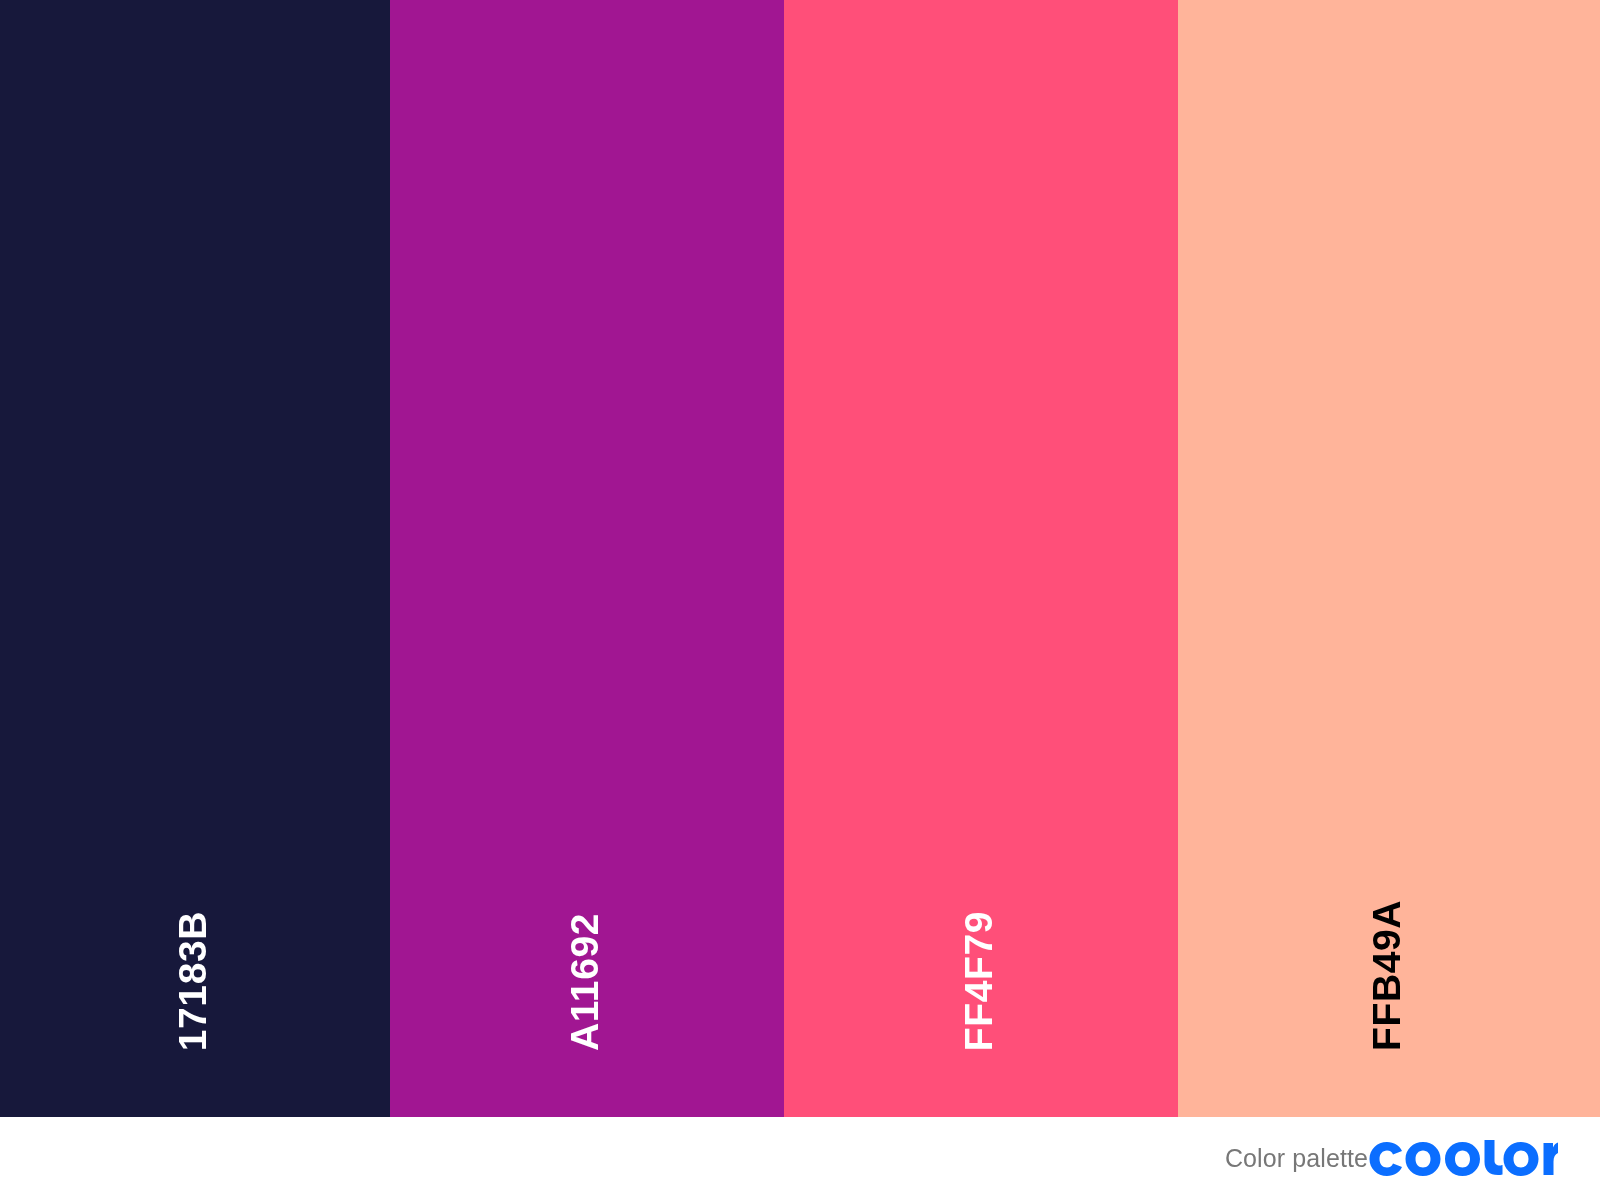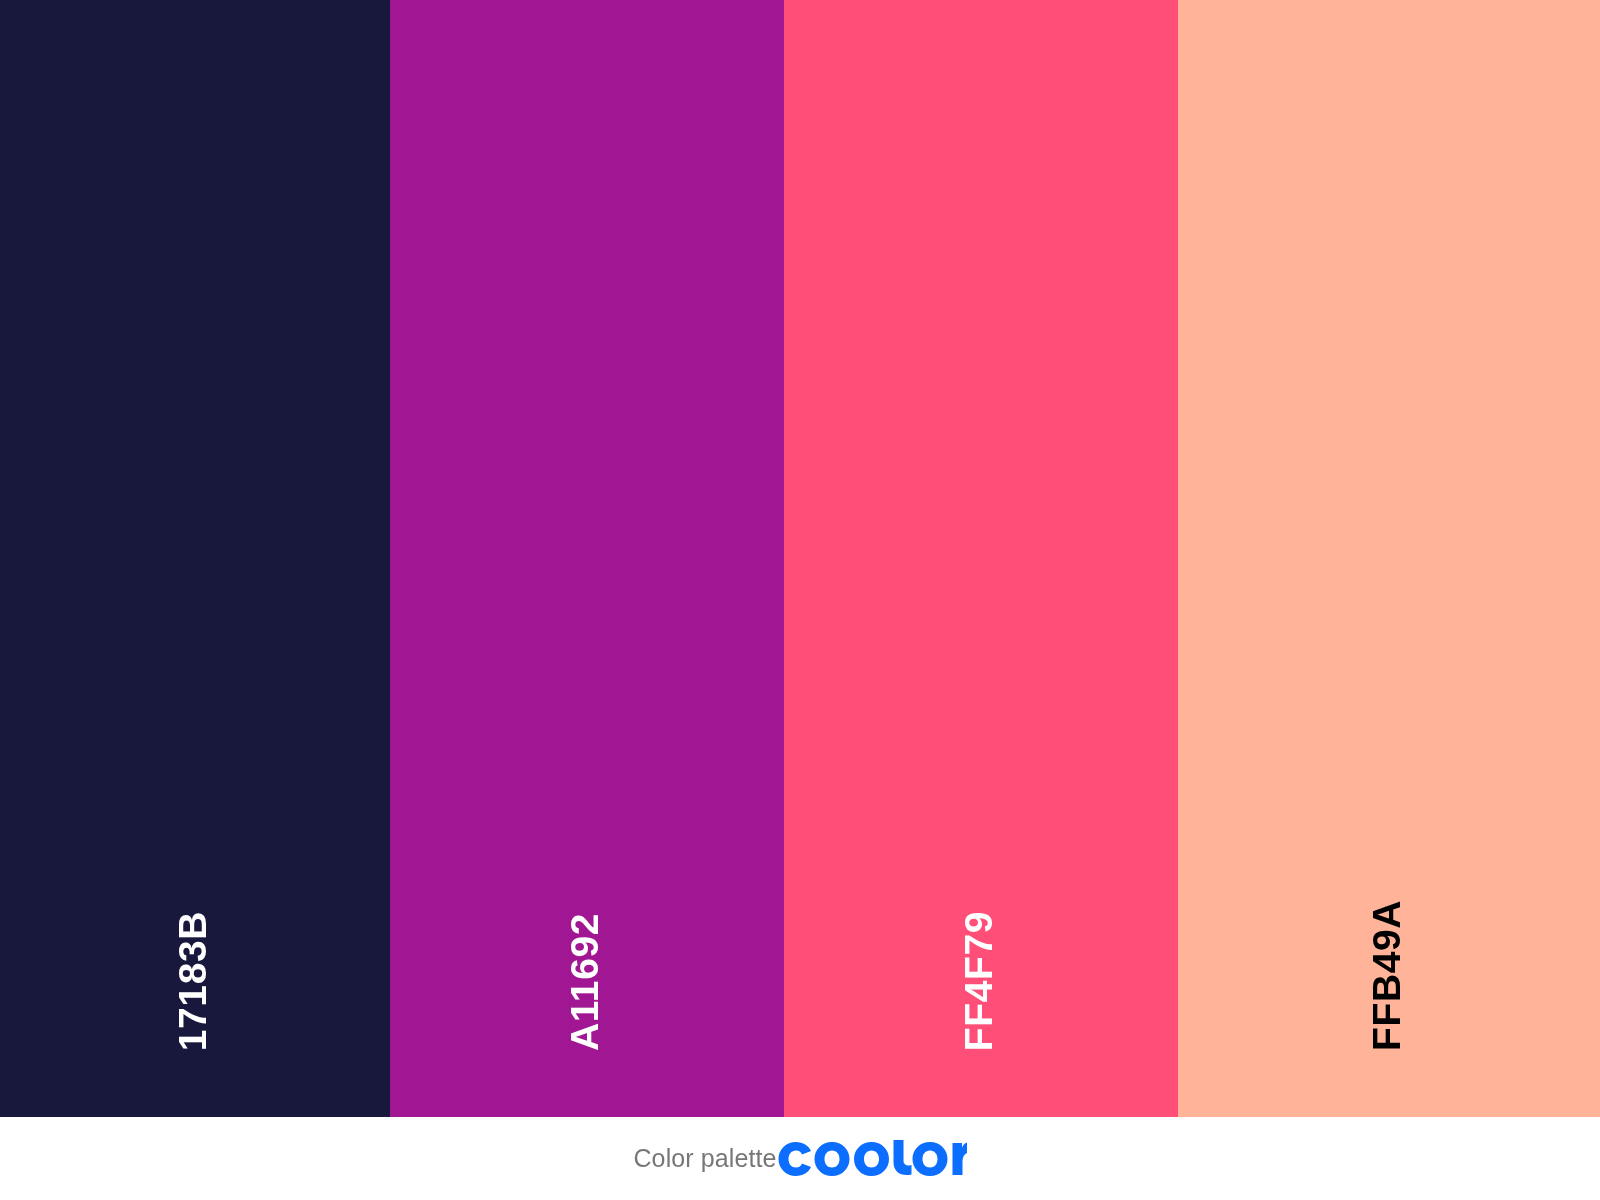--- a/index.html
+++ b/index.html
@@ -57,21 +57,21 @@
     width: 44px;
   }
 
   
   .footer {
     flex: 1 1 auto;
     width: 1600px;
     background: #ffffff;
     display: flex;
     align-items: center;
-    justify-content: center;
+    justify-content: flex-end;
     padding: 0 42px;
     box-sizing: border-box;
   }
 
   .footer-title {
     font-family: "Liberation Sans", sans-serif;
     font-size: 25px;
     font-weight: normal;
     color: #777777;
     letter-spacing: 0.1px;

